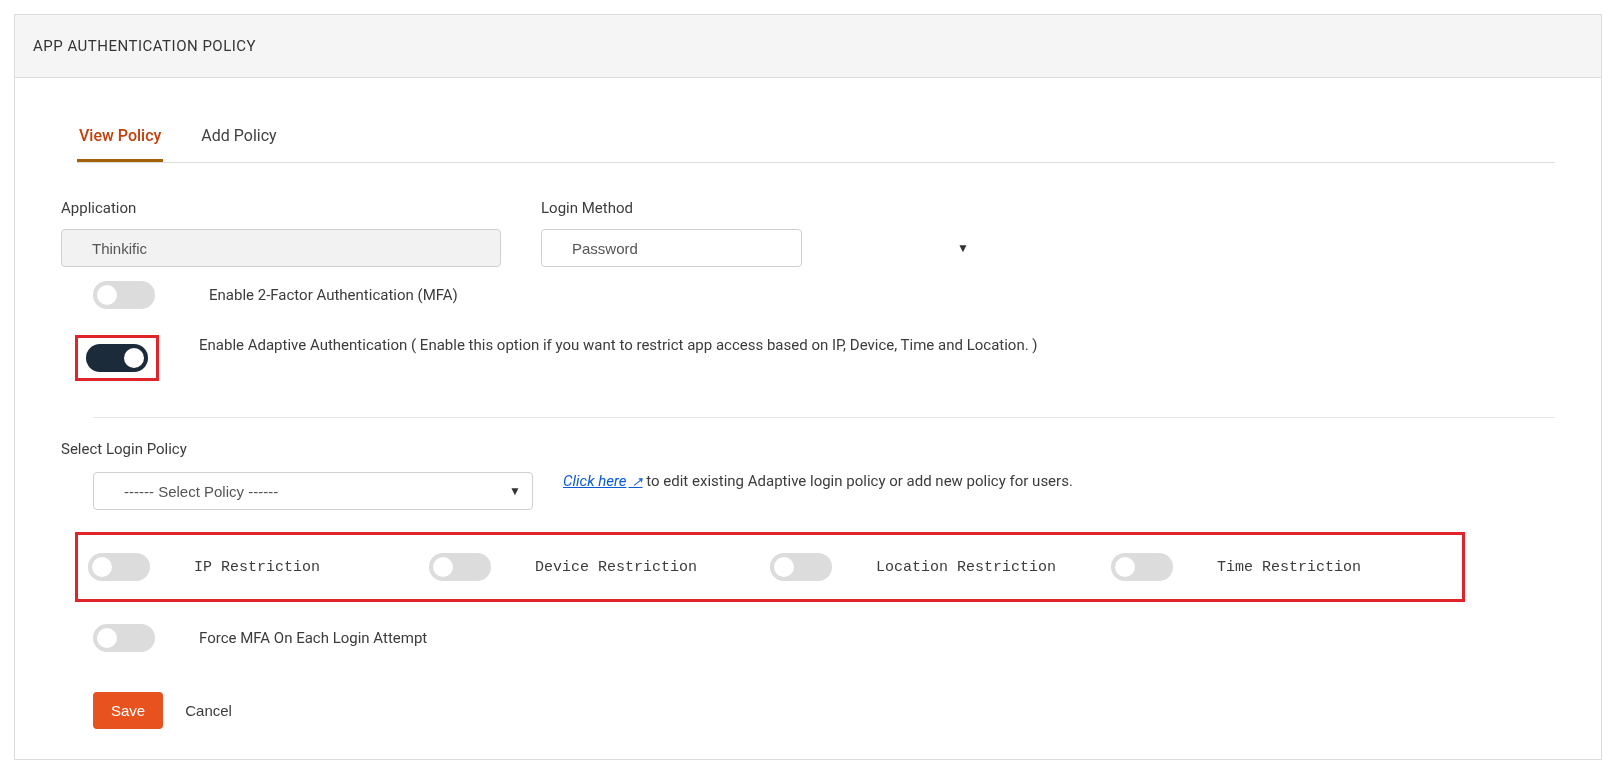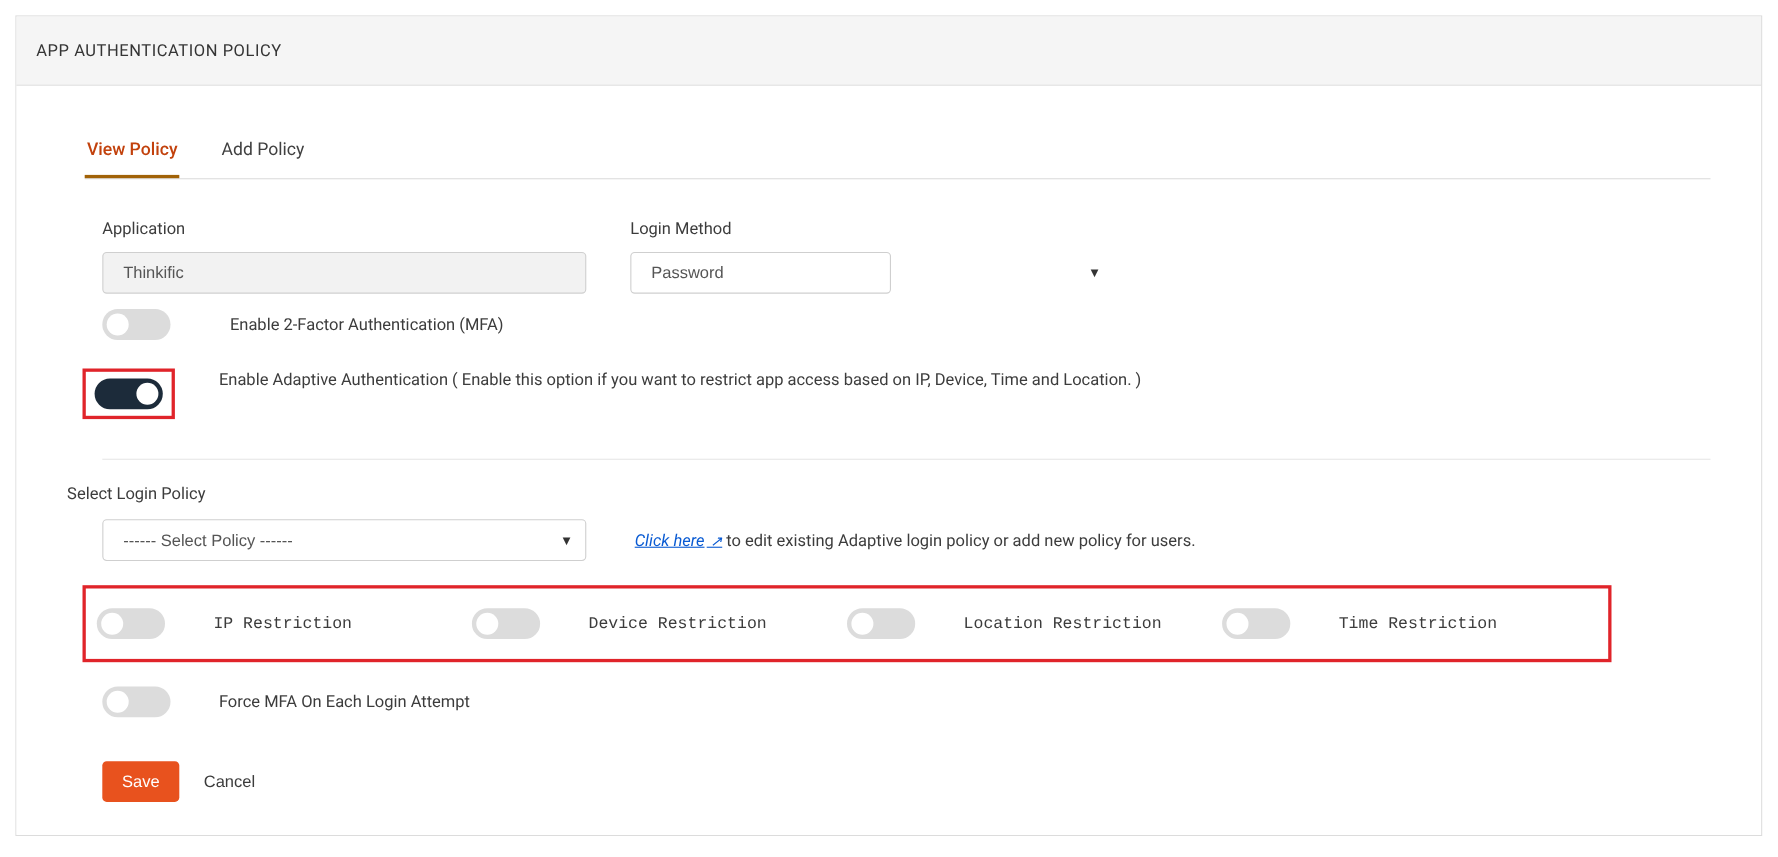--- a/index.html
+++ b/index.html
@@ -6,42 +6,42 @@
   html, body { width: 1616px; height: 779px; font-family: -apple-system, BlinkMacSystemFont, "Segoe UI", Roboto, Arial, sans-serif; color: #3c3c3c; background:#ffffff; }
   .outer { padding: 14px 14px 14px 14px; }
   .panel { border: 1px solid #dcdcdc; background:#ffffff; }
   .panel-header { background:#f5f5f5; border-bottom:1px solid #dcdcdc; padding: 22px 18px; font-weight:400; letter-spacing:0.5px; font-size:15px; color:#353535; }
   .panel-body { padding: 40px 46px 30px 46px; background:#ffffff; }
   
   .tabs { display:flex; border-bottom:1px solid #dcdcdc; margin-left:16px; margin-right:0; }
   .tab { padding: 8px 2px 14px 2px; margin-right: 36px; font-size:16px; color:#404040; cursor:pointer; }
   .tab.active { color:#c2410c; border-bottom:3px solid #a16207; font-weight:500; }
   
-  .form-row { display:flex; gap:40px; margin-top:36px; margin-left:32px; }
+  .form-row { display:flex; gap:40px; margin-top:36px; }
   .field { flex: 0 0 440px; display:flex; flex-direction:column; }
   .field-label { font-size:15px; color:#3c3c3c; margin-bottom:12px; }
   .text-input, .select-input {
-    height:38px; border:1px solid #cfcfcf; border-radius:4px; padding:0 18px;
+    height:38px; border:1px solid #cfcfcf; border-radius:4px; padding:0 30px;
     font-size:15px; color:#555; background:#fff;
   }
   .text-input.readonly { background:#f2f2f2; }
   .select-wrap { position:relative; }
   .select-caret { position:absolute; right:12px; top:50%; transform:translateY(-50%); pointer-events:none; color:#333; font-size:12px; }
   
   .toggle-row { display:flex; align-items:center; margin-left:32px; margin-top:16px; gap: 54px; }
   .toggle { width:62px; height:28px; border-radius:14px; position:relative; cursor:pointer; flex-shrink:0; }
   .toggle-off { background:#dcdcdc; }
   .toggle-off::after { content:""; position:absolute; left:4px; top:4px; width:20px; height:20px; border-radius:50%; background:#fff; }
   .toggle-on  { background:#1c2b3a; }
   .toggle-on::after  { content:""; position:absolute; right:4px; top:4px; width:20px; height:20px; border-radius:50%; background:#fff; }
   .toggle-label { font-size:15px; color:#3c3c3c; }
   .highlight-box { border:3px solid #e0242a; padding:6px 8px; display:inline-flex; align-items:center; gap:54px; margin-left:14px; margin-top:26px; }
   hr.sep { border:none; border-top:1px solid #e6e6e6; margin:36px 0 22px 32px; }
   .section-label { font-size:15px; color:#3c3c3c; }
-  .policy-row { display:flex; align-items:center; gap:44px; margin-left:32px; margin-top:14px; }
+  .policy-row { display:flex; align-items:flex-start; gap:30px; margin-left:32px; margin-top:14px; }
   .policy-select { width:440px; position:relative; }
   .policy-hint { font-size:15px; color:#3c3c3c; }
   .policy-hint a { color:#0a5bd3; font-style:italic; text-decoration:underline; }
   .ext-icon { font-size:13px; color:#0a5bd3; margin-left:2px; }
   
   .restrictions-highlight {
     border:3px solid #e0242a;
     margin: 22px 90px 0 14px;
     padding: 18px 10px;
     display:flex; align-items:center; justify-content:flex-start;

